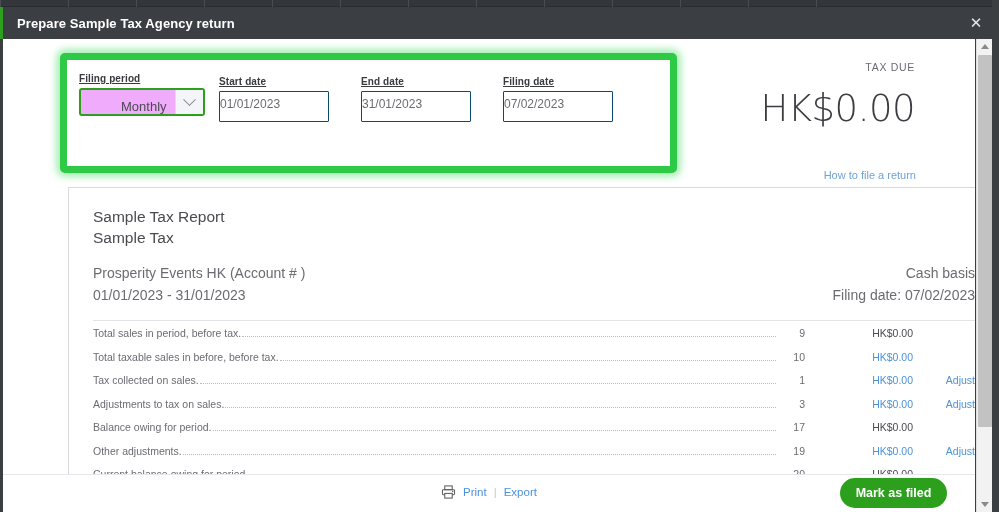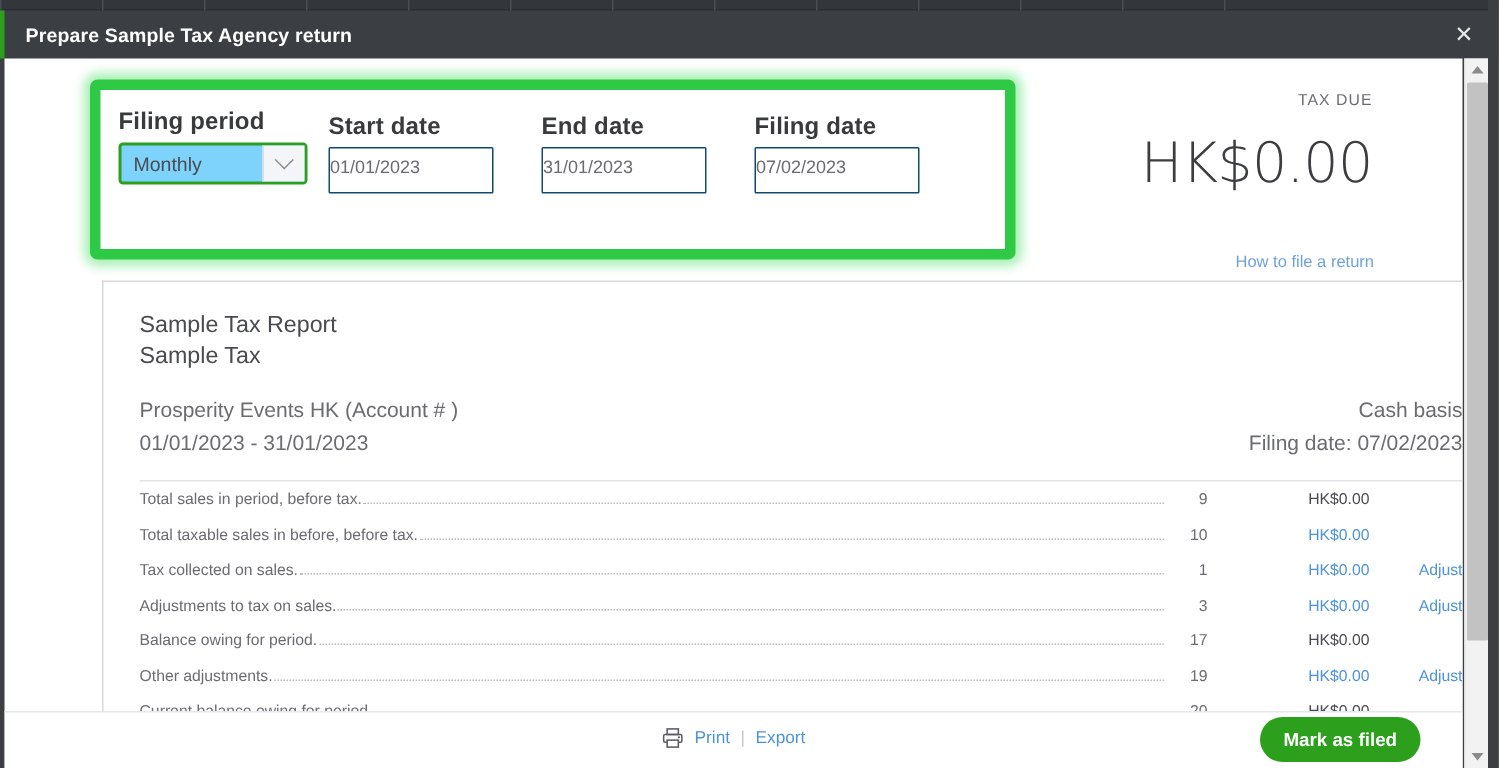--- a/index.html
+++ b/index.html
@@ -95,46 +95,48 @@
   }
   .filing-row {
     position: absolute;
     left: 0; top: 0;
     width: 100%; height: 100%;
     padding: 13px 0 0 12px;
   }
 
   .field { position: absolute; }
   .field-label {
-    font-size: 16px;
+    font-size: 10px;
     font-weight: bold;
     color: #393a3d;
     margin-bottom: 4px;
     letter-spacing: 0.1px;
+    text-decoration: underline;
   }
   .field-input {
     border: 1px solid #0c4a6e;
     background: #ffffff;
     height: 31px;
     font-size: 12px;
     color: #6b6c72;
     padding: 0 0;
     line-height: 25px;
     border-radius: 1px;
   }
 
   
   .select-wrap {
     position: relative;
     width: 126px; height: 28px;
     border: 2px solid #2ca01c;
     border-radius: 3px;
-    background: #7dd3fc;
-    display: flex;
-    align-items: center;
+    background: #f0abfc;
+    display: flex;
+    align-items: flex-end;
+    padding-left: 32px;
   }
   .select-value {
     font-size: 13px;
     color: #4a4b50;
     padding-left: 8px;
     flex: 1;
   }
   .select-arrow-btn {
     width: 28px; height: 100%;
     background: #f4f5f8;

